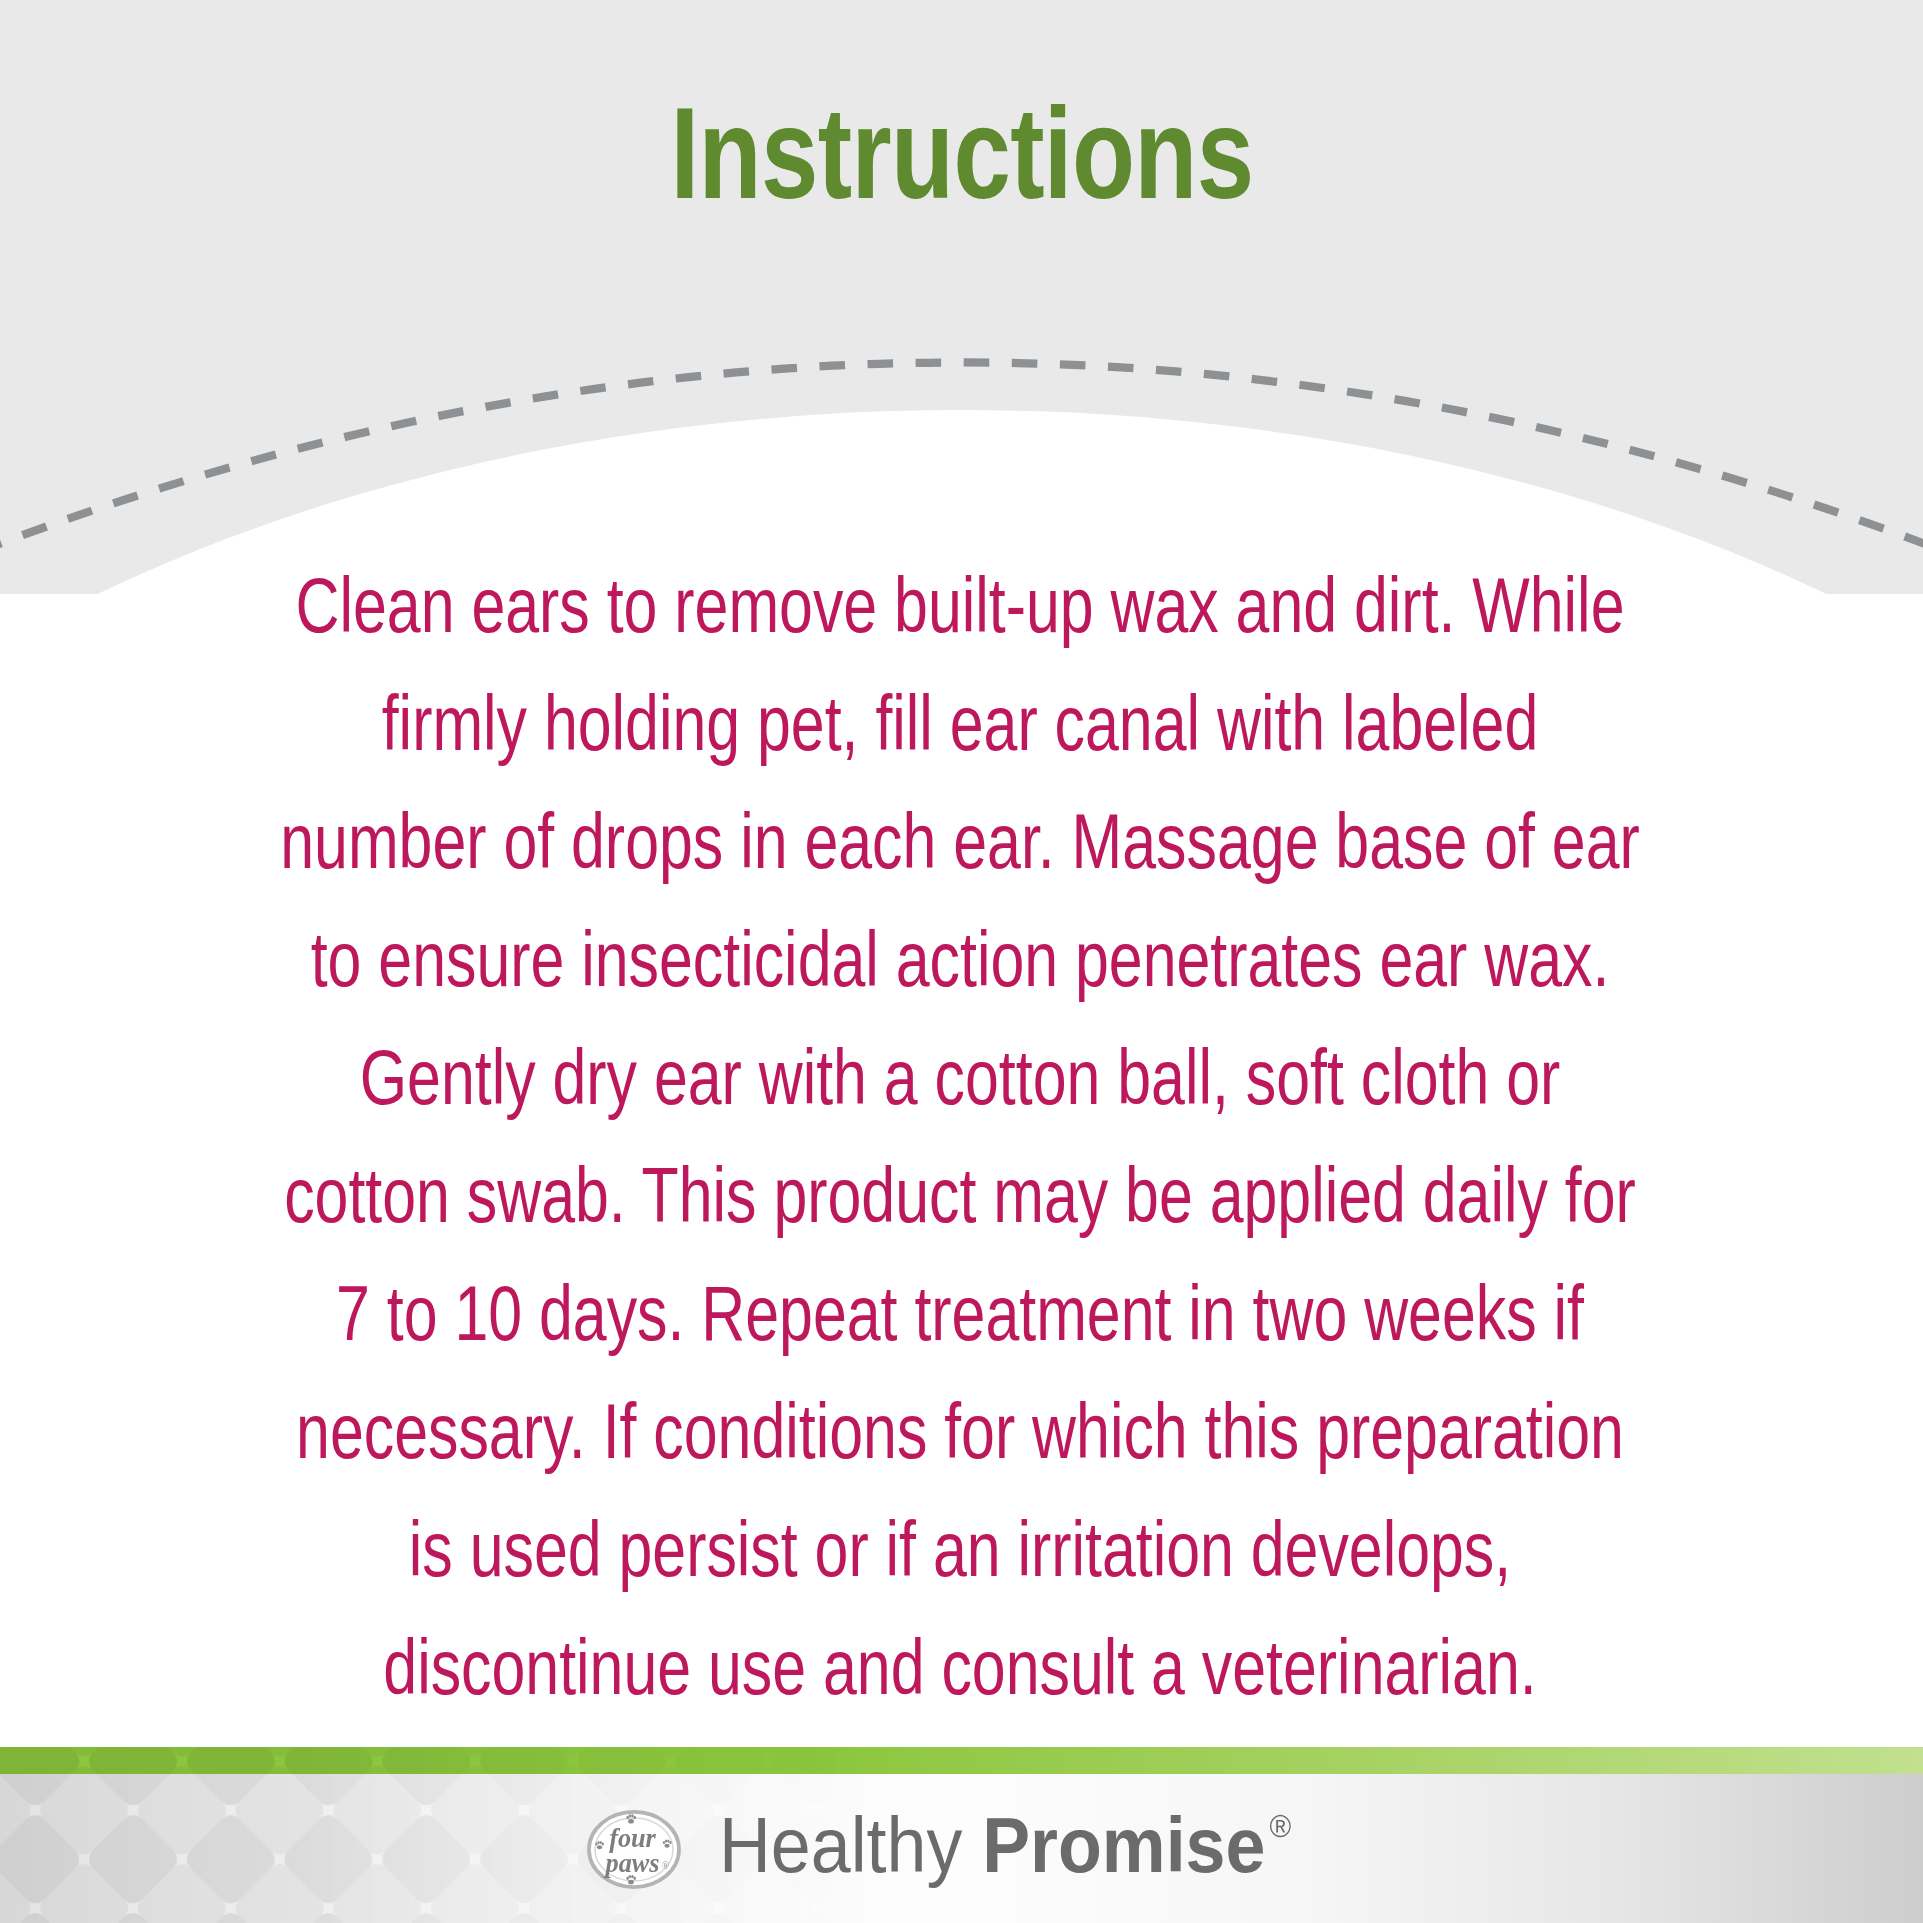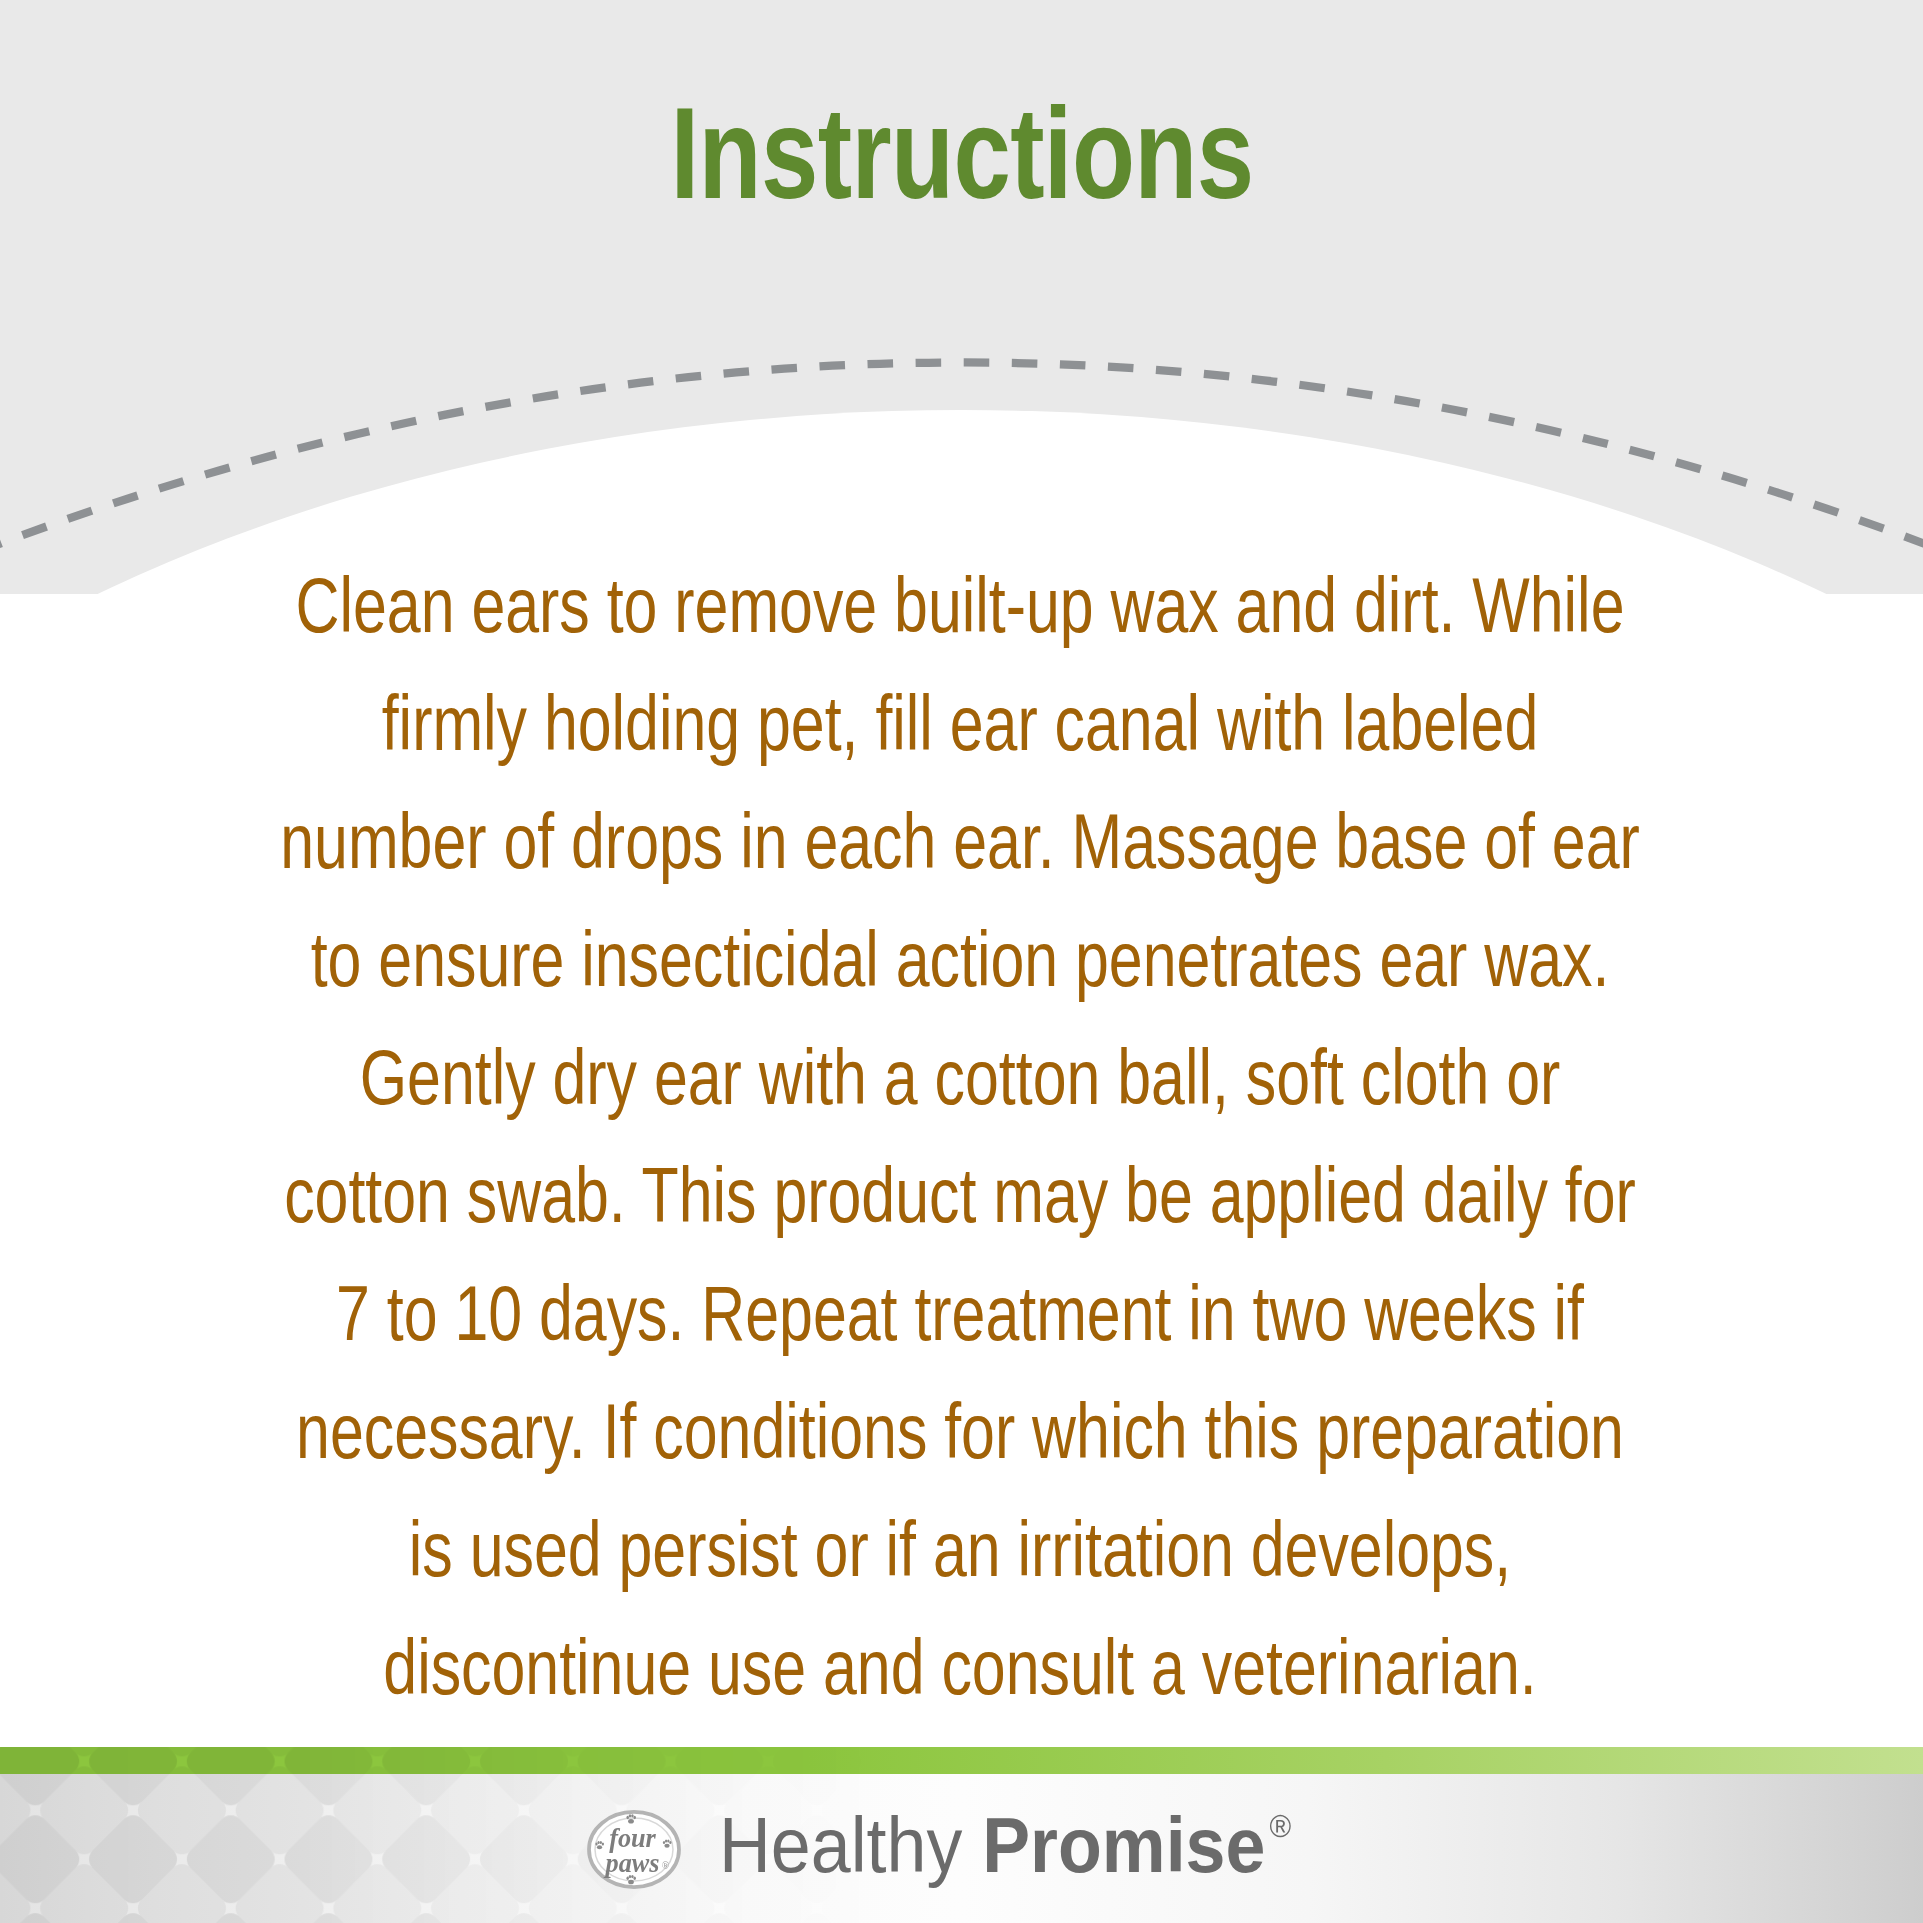--- a/index.html
+++ b/index.html
@@ -74,21 +74,21 @@
   .body-wrap {
     position: absolute;
     left: 0;
     top: 546px;
     width: 1924px;
     height: 1157px;
   }
   .body-copy {
     width: 1920px;
     text-align: center;
-    color: #a16207;
+    color: #be185d;
     font-family: "Liberation Sans Narrow", "Liberation Sans", sans-serif;
     font-size: 78px;
     line-height: 118px;
     font-weight: 400;
   }
   .body-copy .ln {
     display: block;
     white-space: nowrap;
     transform: scaleX(0.78);
     transform-origin: 50% 50%;

